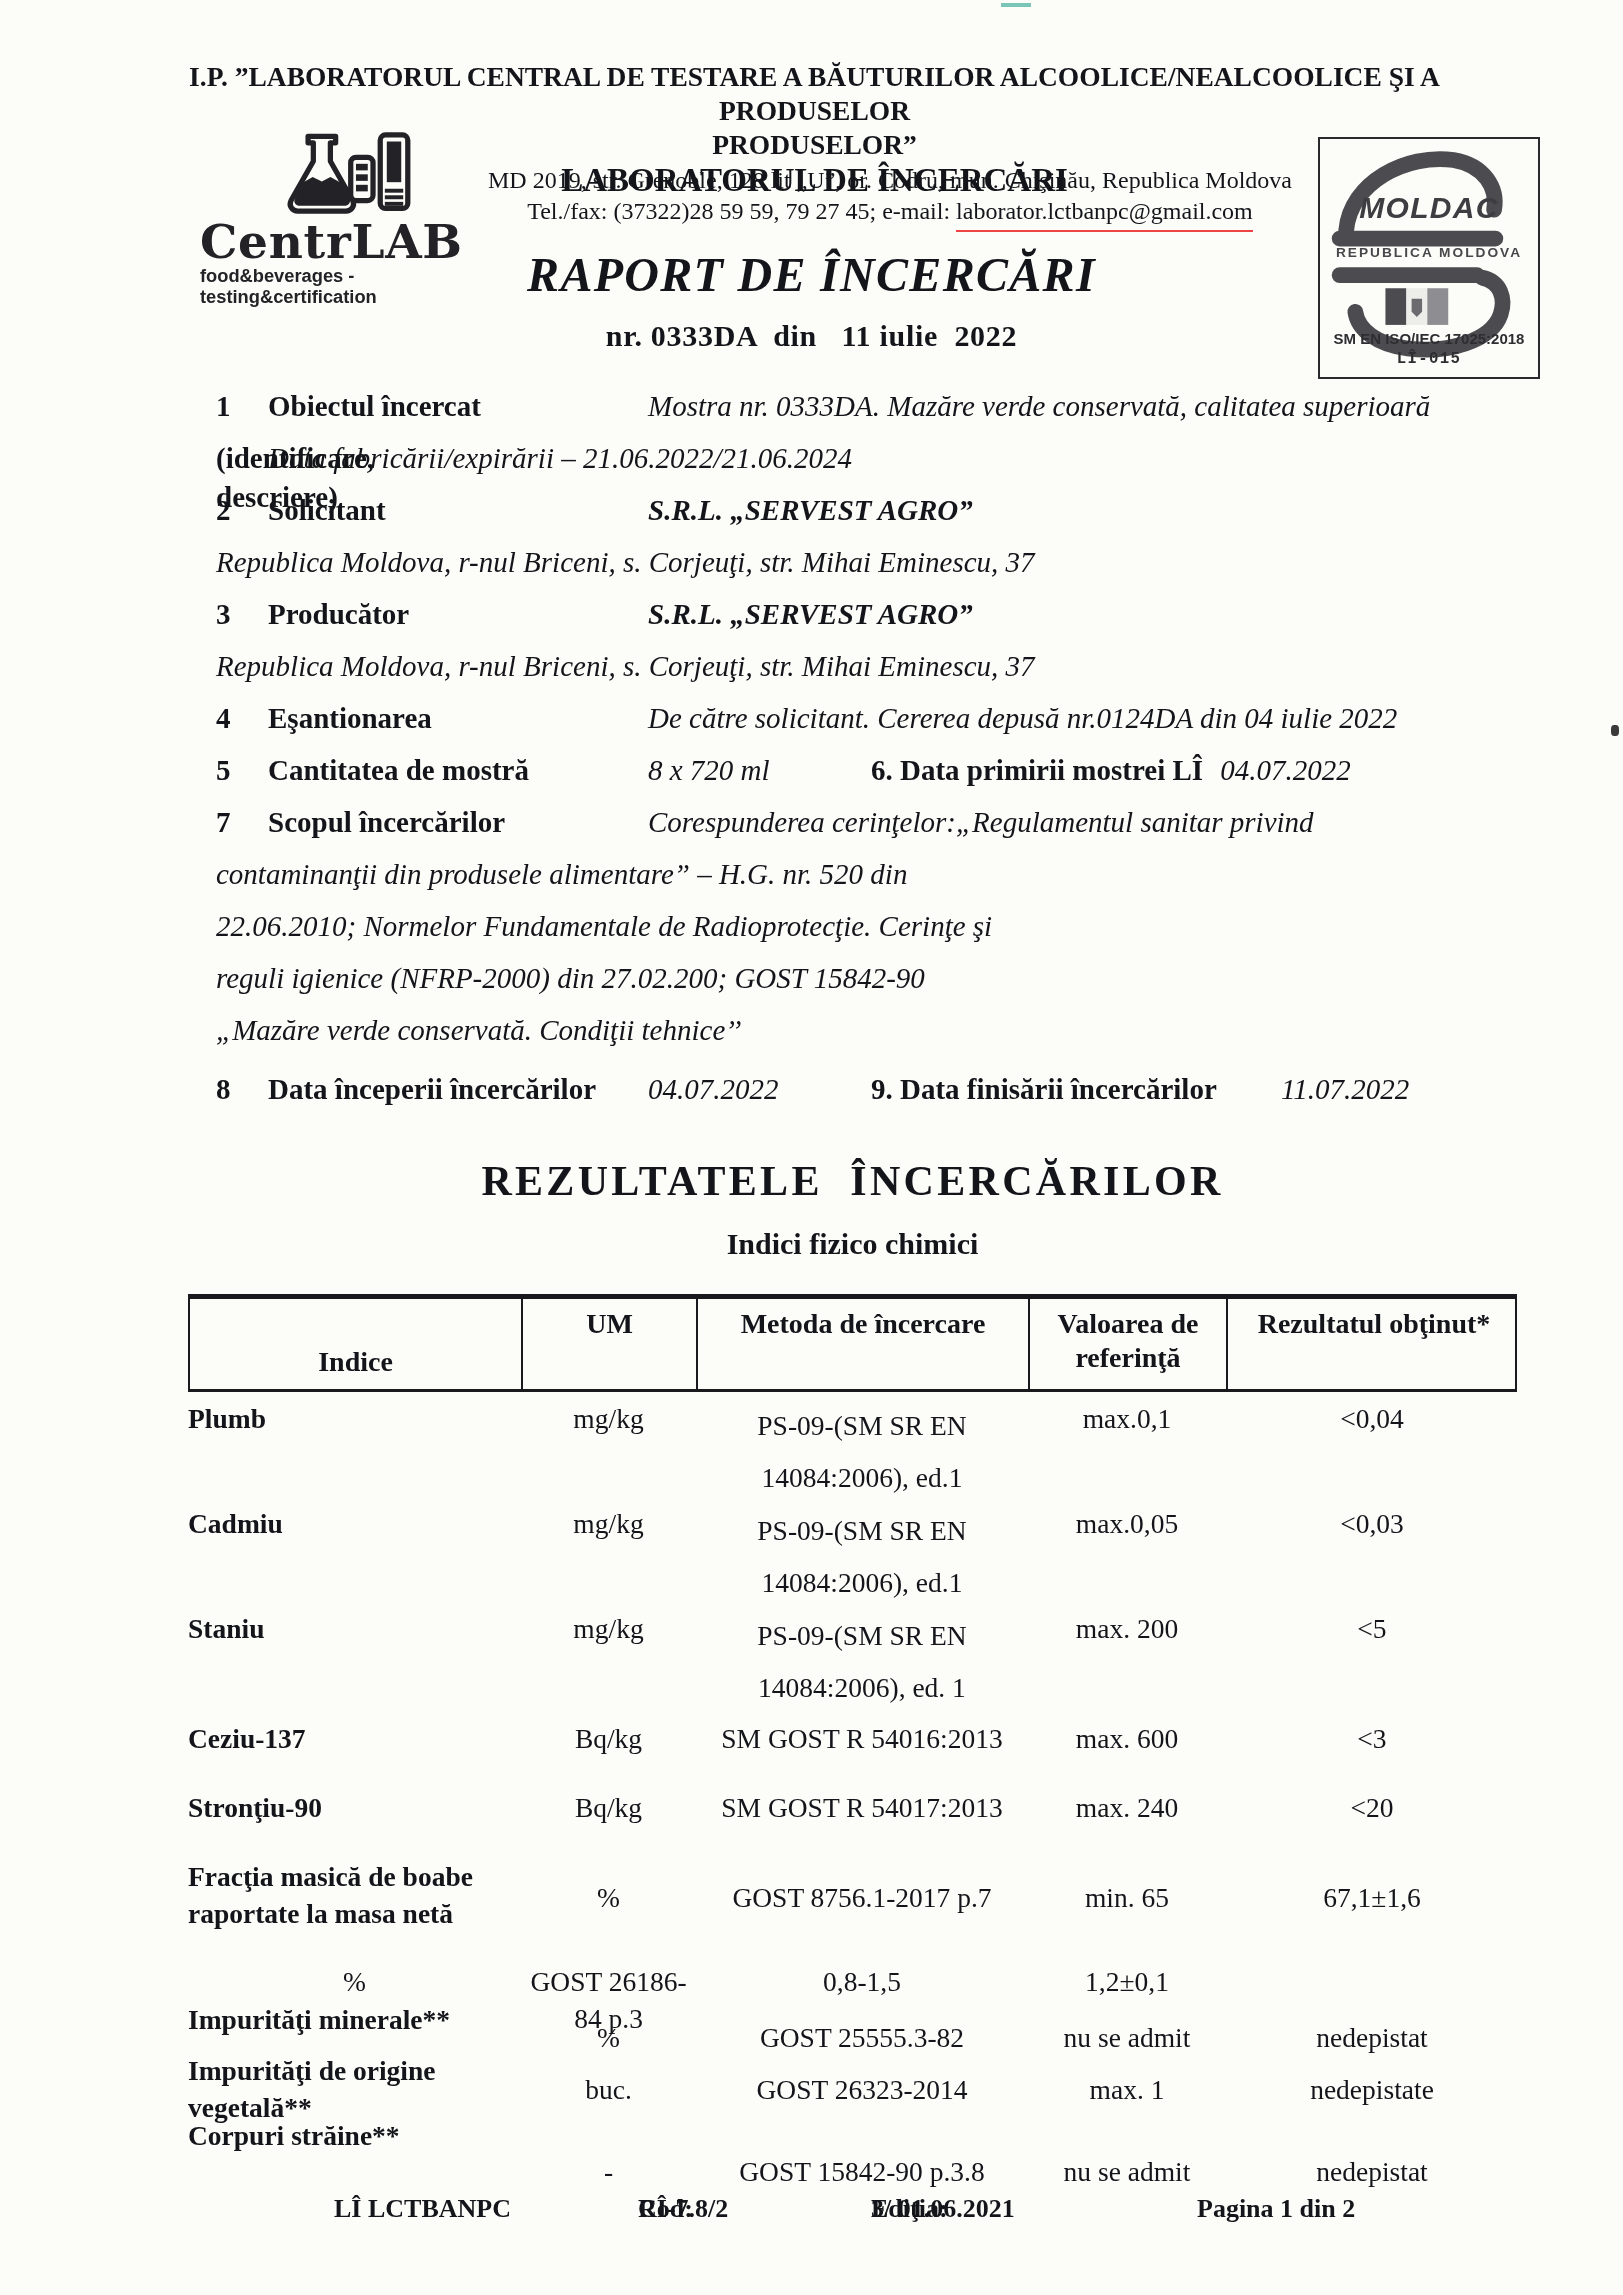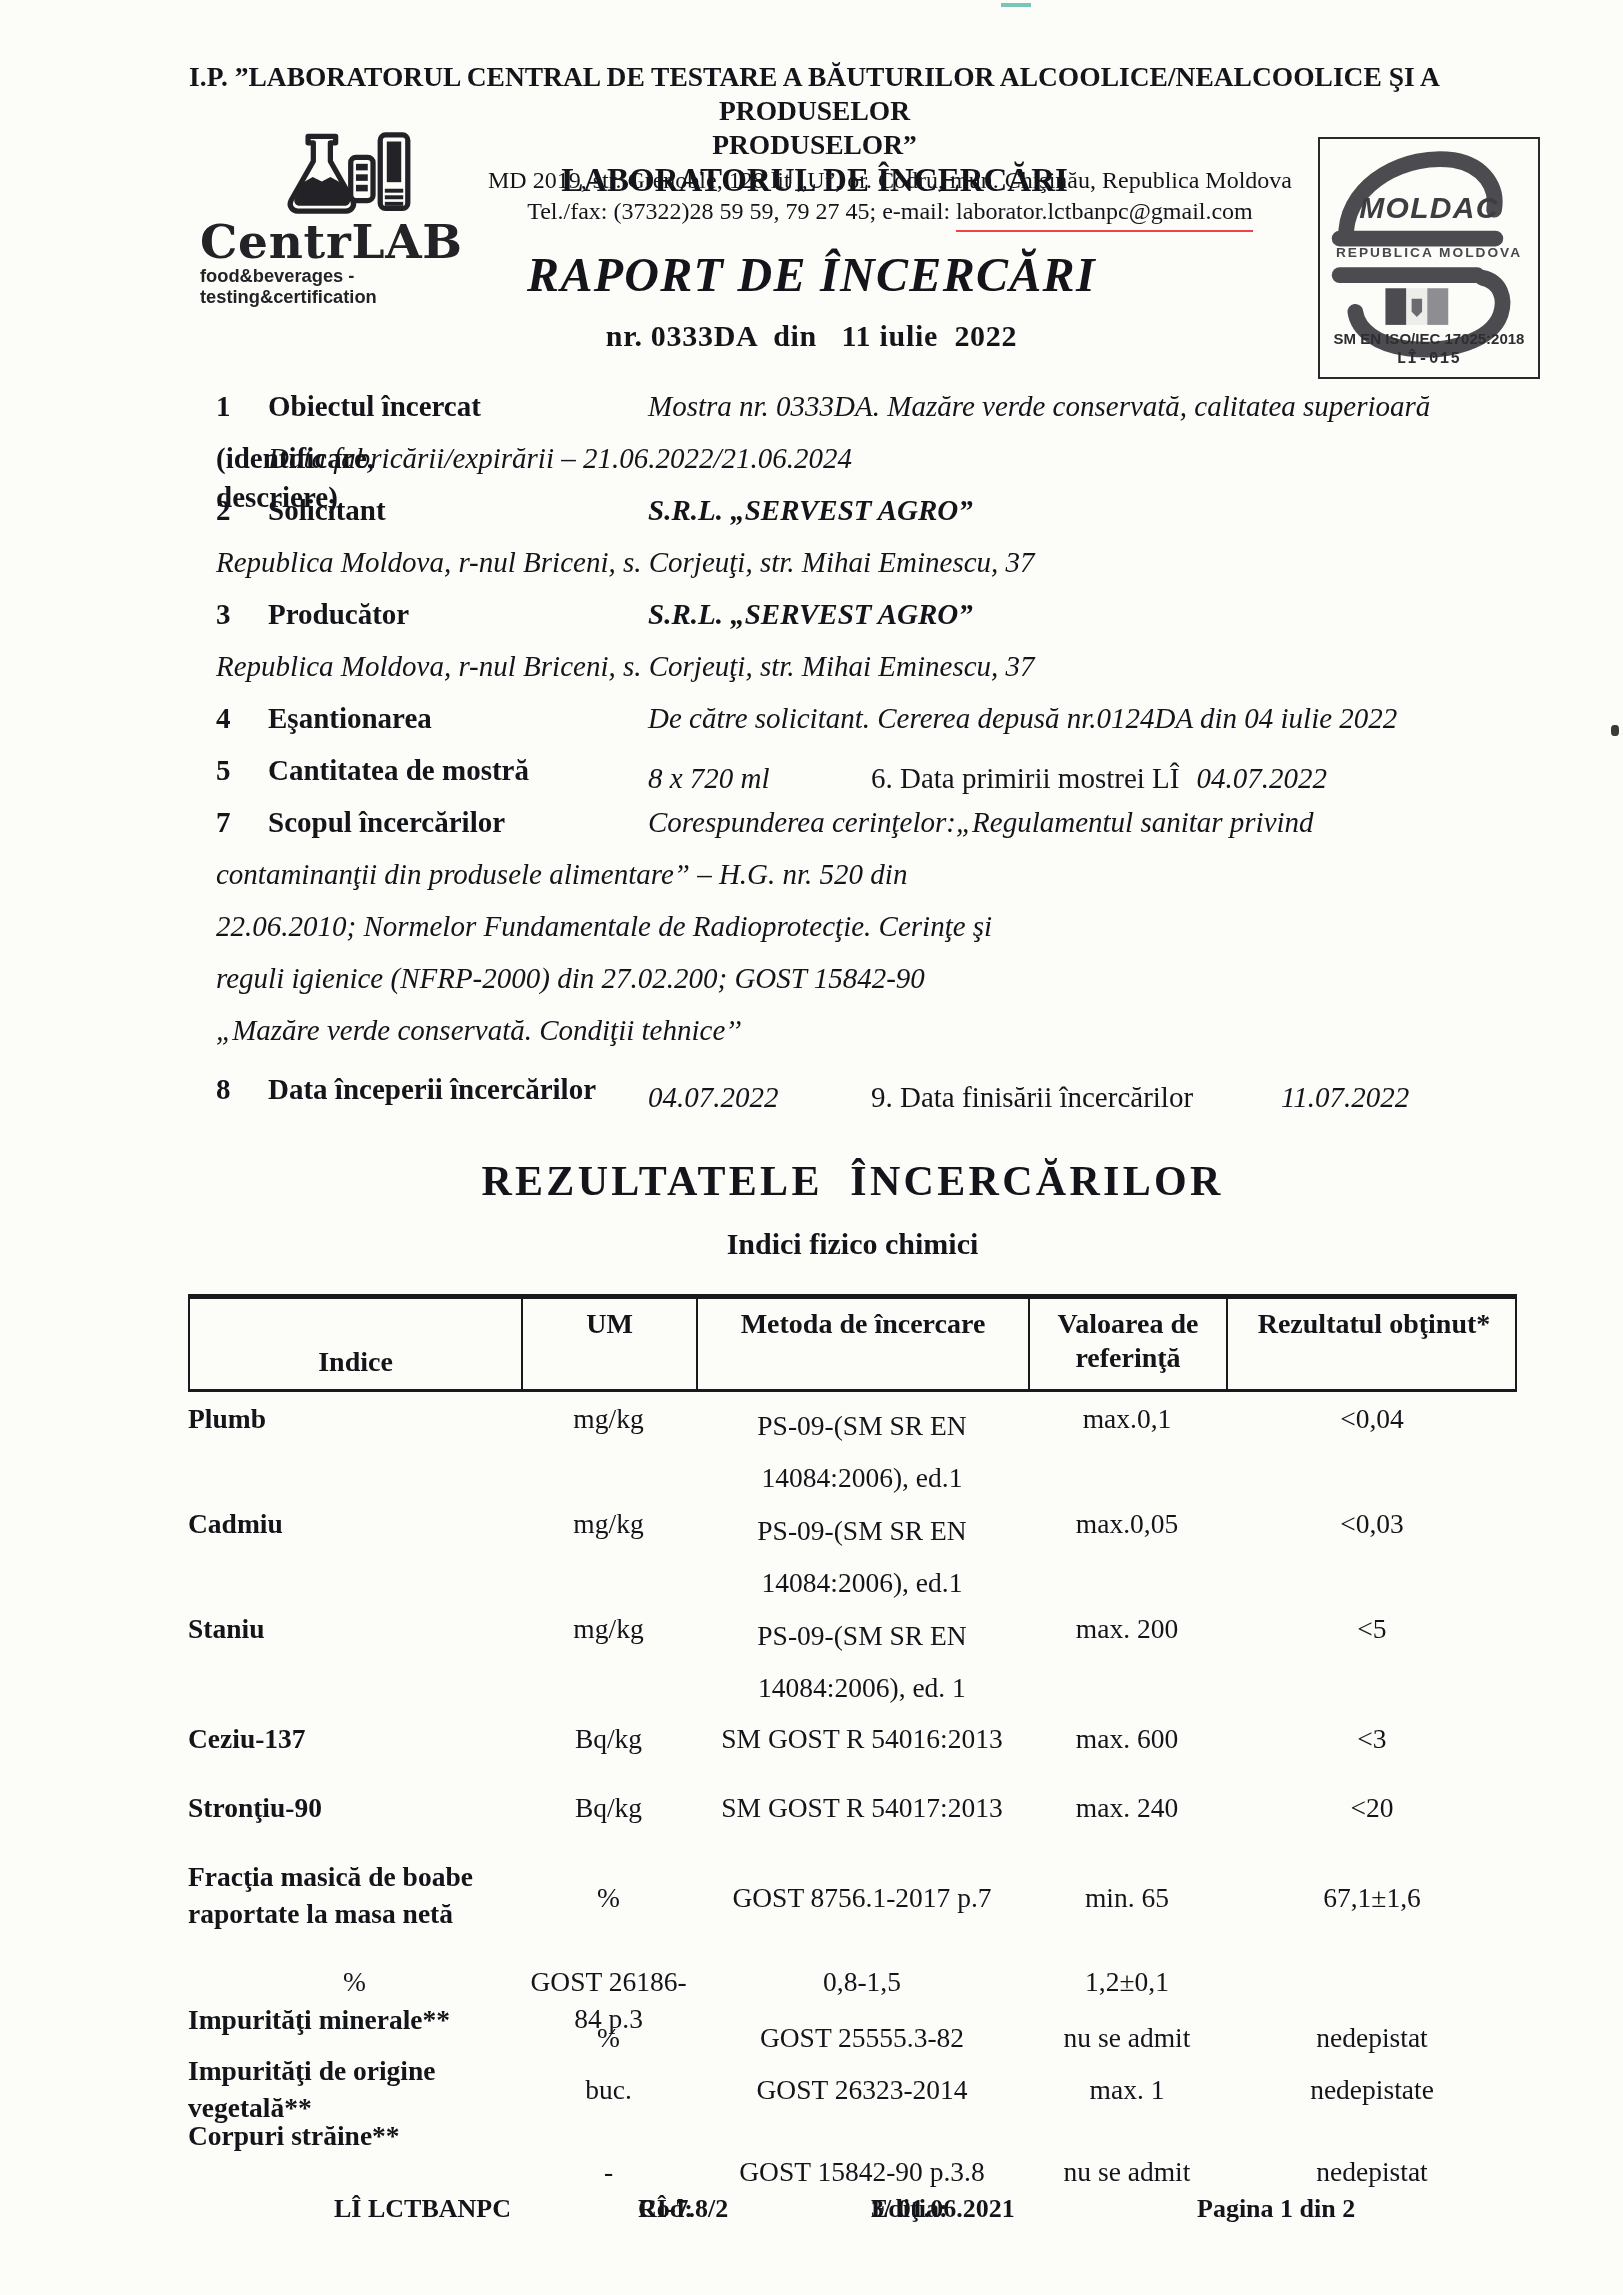--- a/index.html
+++ b/index.html
@@ -46,21 +46,21 @@
   .report-nr{position:absolute;top:319px;left:0;width:1623px;text-align:center;
     font-size:30px;font-weight:bold;letter-spacing:0.7px;white-space:pre;}
 
   
   .items{position:absolute;top:387px;left:216px;width:1329px;}
   .item-row{display:grid;grid-template-columns:52px 380px 1fr;height:52px;align-items:start;}
   .item-no{font-weight:bold;font-size:29px;line-height:39px;}
   .item-label{font-weight:bold;font-size:29px;line-height:39px;}
   .item-value{font-style:italic;font-size:29px;line-height:39px;white-space:nowrap;}
   .v-chunk{display:inline-block;font-style:italic;width:223px;}
-  .v-inline-label{display:inline-block;font-style:normal;font-weight:normal;margin-top:8px;}
+  .v-inline-label{display:inline-block;font-style:normal;font-weight:bold;}
   .v-inline-label.w600{width:393px;}
   .v-inline-date{display:inline-block;font-style:italic;margin-left:17px;}
 
   
   .results{position:absolute;top:1157px;left:188px;width:1329px;}
   .res-title{text-align:center;font-weight:bold;font-size:42px;letter-spacing:3.3px;white-space:pre;}
   .res-subtitle{text-align:center;font-weight:bold;font-size:30px;margin-top:22px;}
 
   .tbl{margin-top:33px;width:1329px;}
   .tbl-head{display:grid;grid-template-columns:333px 175px 332px 198px 292px;

